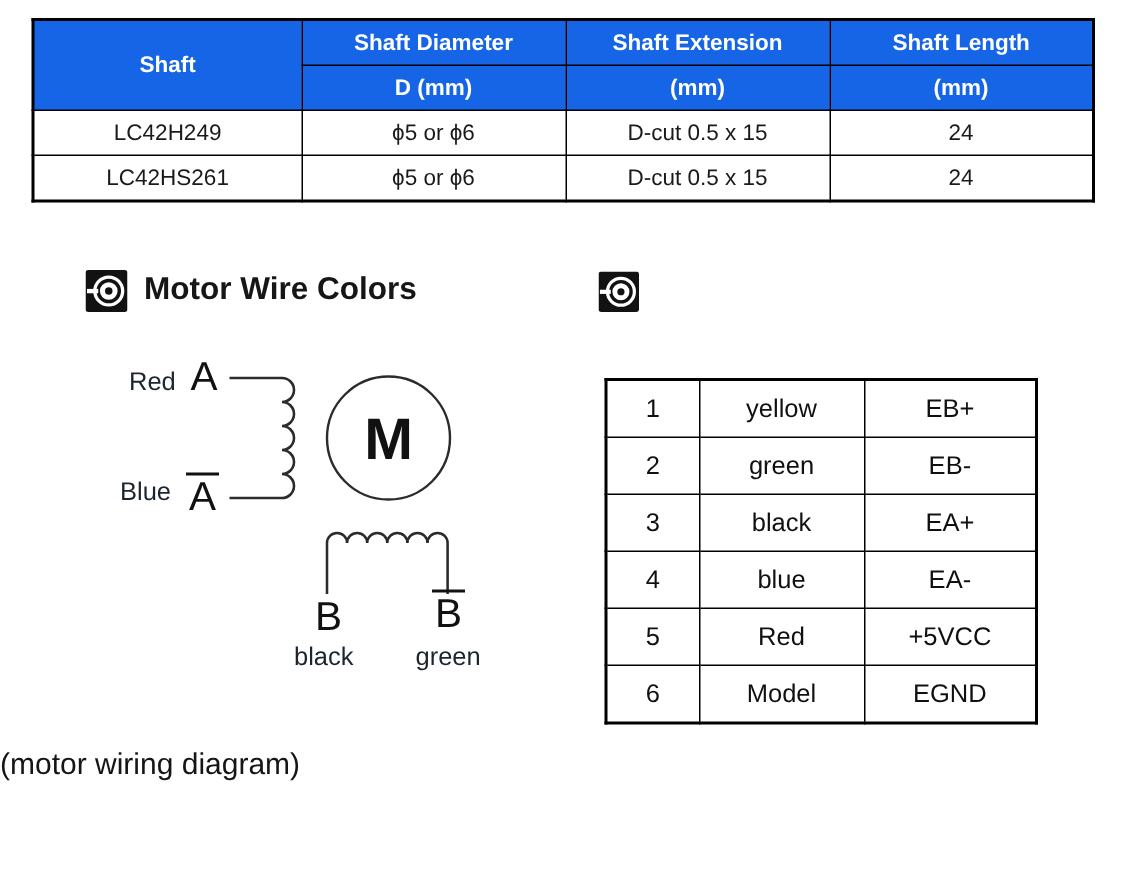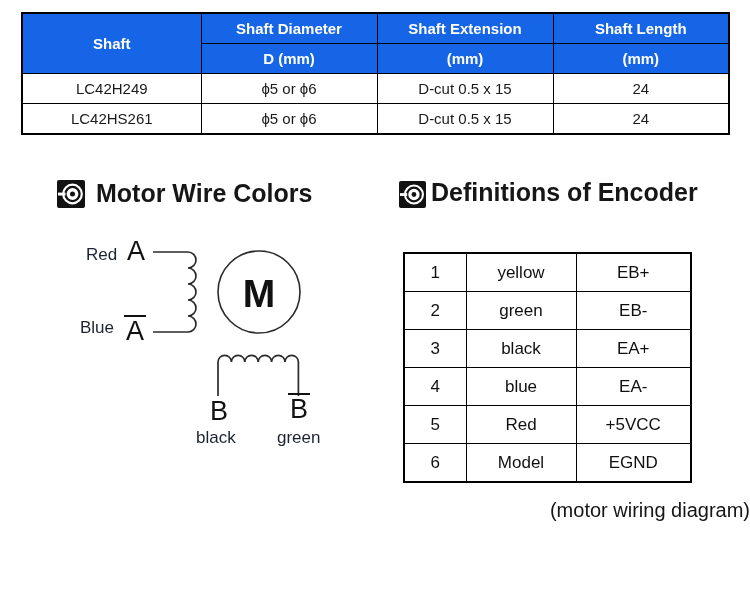--- a/index.html
+++ b/index.html
@@ -18,21 +18,21 @@
     border:1.5px solid #000; text-align:center; vertical-align:middle;
     font-size:15px; height:29px; padding:0 4px;
   }
   table.spec tr.hdr td {
     background:#1565e6; color:#ffffff; font-weight:bold;
   }
 
   
   .sec-icon { position:absolute; }
   .sec-title {
-    position:absolute; font-size:25px; color:#161616; font-weight:600;
+    position:absolute; font-size:21px; color:#161616; font-weight:600;
     line-height:24px; white-space:nowrap;
   }
 
   
   svg.wires { position:absolute; left:0; top:0; }
   .lbl { position:absolute; line-height:1; white-space:nowrap; }
   .wirecolor { font-size:17px; color:#1c2430; }
   .terminal  { font-size:27px; color:#111; }
   .overbar   { display:inline-block; border-top:2.6px solid #111; padding:1px 2px 0 2px; line-height:1; }
   .m-letter  {
@@ -46,21 +46,21 @@
     border-collapse:collapse; table-layout:fixed; border:2px solid #000;
     background:#fff;
   }
   table.encoder td {
     border:1.5px solid #000; text-align:center; vertical-align:middle;
     font-size:17px; height:35px; color:#101010;
   }
 
   
   .caption {
-    position:absolute; left:0; right:0; top:499px; text-align:right;
+    position:absolute; left:0; right:0; top:499px; text-align:left;
     font-size:20px; color:#151515;
   }
 </style>
 </head>
 <body>
 
 <div class="page">
 
   <table class="spec">
     <colgroup>
@@ -104,21 +104,20 @@
   </svg>
   <div class="sec-title" style="left:96px; top:181px;">Motor Wire Colors</div>
 
   <svg class="sec-icon" style="left:399px; top:181px;" width="27" height="27" viewBox="0 0 28 28">
     <rect x="0" y="0" width="28" height="28" rx="2" fill="#121212"></rect>
     <circle cx="15.5" cy="14" r="9.3" fill="none" stroke="#ffffff" stroke-width="2.2"></circle>
     <circle cx="15.5" cy="14" r="4.2" fill="none" stroke="#ffffff" stroke-width="3.4"></circle>
     <rect x="1" y="12.6" width="7.5" height="2.9" fill="#ffffff"></rect>
   </svg>
   <div class="sec-title" style="left:431px; top:180px;">
-    <div>Definitions of Encoder</div>
   </div>
 
   <svg class="wires" width="750" height="596" viewBox="0 0 750 596">
 
     <path d="M153 252 H188
              a8 8 0 0 1 0 16 a8 8 0 0 1 0 16 a8 8 0 0 1 0 16 a8 8 0 0 1 0 16 a8 8 0 0 1 0 16
              H153" fill="none" stroke="#2b2b2b" stroke-width="1.7"></path>
 
     <circle cx="259" cy="292" r="41" fill="none" stroke="#2b2b2b" stroke-width="1.6"></circle>
 

